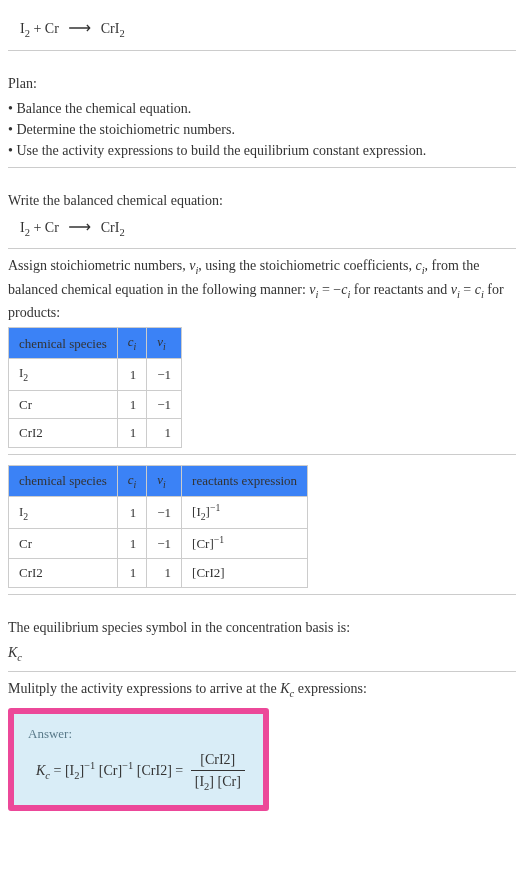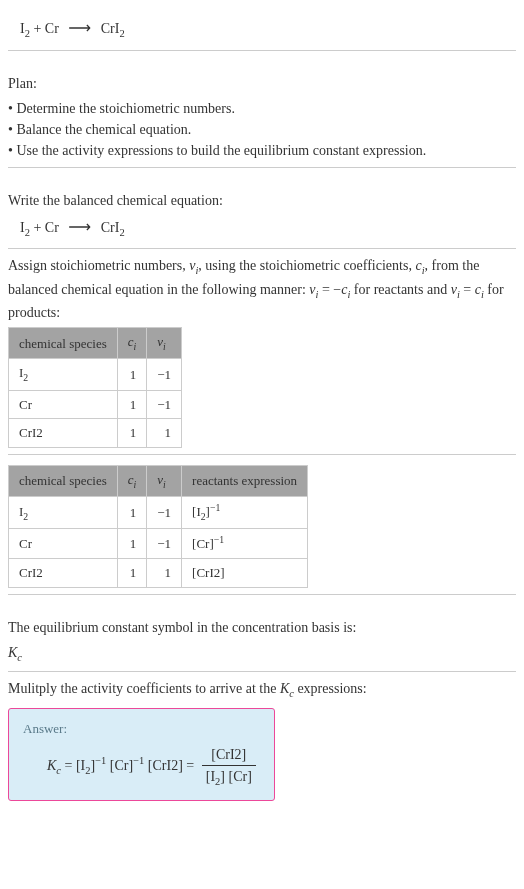--- a/index.html
+++ b/index.html
@@ -31,37 +31,37 @@
       border-collapse: collapse;
       margin-top: 4px;
       font-size: 13px;
     }
     th, td {
       border: 1px solid #ccc;
       padding: 4px 10px;
       text-align: left;
       font-weight: normal;
     }
-    th { background: #a3a3a3; }
+    th { background: #3b82f6; }
     td.num { text-align: right; }
     .answer-box {
       background: #d9edf7;
-      border: 1px solid #ec4899;
+      border: 6px solid #ec4899;
       border-radius: 3px;
       padding: 10px 14px;
       margin-top: 6px;
       display: inline-block;
     }
     .answer-label {
       color: #5a7a8a;
       display: block;
       margin-bottom: 6px;
       font-size: 13px;
     }
-    .indent { margin-left: 24px; }
+    .indent { margin-left: 8px; }
     .frac {
       display: inline-block;
       vertical-align: middle;
       text-align: center;
       margin: 0 4px;
     }
     .frac .num { display: block; border-bottom: 1px solid #333; padding: 0 4px; }
     .frac .den { display: block; padding: 0 4px; }
     .ital { font-style: italic; }
   </style>
@@ -70,22 +70,22 @@
 
 <div class="section">
   <div class="equation">
     I<sub>2</sub> + Cr <span class="arrow">⟶</span> CrI<sub>2</sub>
   </div>
 </div>
 
 <div class="section">
   <span class="label">Plan:</span>
   <ul class="plan">
+    <li>Balance the chemical equation.</li>
     <li>Determine the stoichiometric numbers.</li>
-    <li>Balance the chemical equation.</li>
     <li>Use the activity expressions to build the equilibrium constant expression.</li>
   </ul>
 </div>
 
 <div class="section">
   <span class="label">Write the balanced chemical equation:</span>
   <div class="equation">
     I<sub>2</sub> + Cr <span class="arrow">⟶</span> CrI<sub>2</sub>
   </div>
 </div>
@@ -145,27 +145,27 @@
       <td>CrI2</td>
       <td class="num">1</td>
       <td class="num">1</td>
       <td>[CrI2]</td>
     </tr>
   </tbody>
     </table>
 </div>
 
 <div class="section">
-  <span class="label">The equilibrium constant symbol in the concentration basis is:</span>
+  <span class="label">The equilibrium species symbol in the concentration basis is:</span>
   <span class="ital">K<sub>c</sub></span>
 </div>
 
 <div class="section" style="border-bottom:none;">
   <span>
-    <span>Mulitply the activity coefficients to arrive at the </span><span class="ital">K<sub>c</sub></span><span> expressions:</span>
+    <span>Mulitply the activity expressions to arrive at the </span><span class="ital">K<sub>c</sub></span><span> expressions:</span>
   </span>
   <div class="answer-box">
     <span class="answer-label">Answer:</span>
     <div class="indent">
       <span class="ital">K<sub>c</sub></span> = [I<sub>2</sub>]<sup>−1</sup> [Cr]<sup>−1</sup> [CrI2] =
       <span class="frac">
         <span class="num">[CrI2]</span>
         <span class="den">[I<sub>2</sub>] [Cr]</span>
       </span>
     </div>

